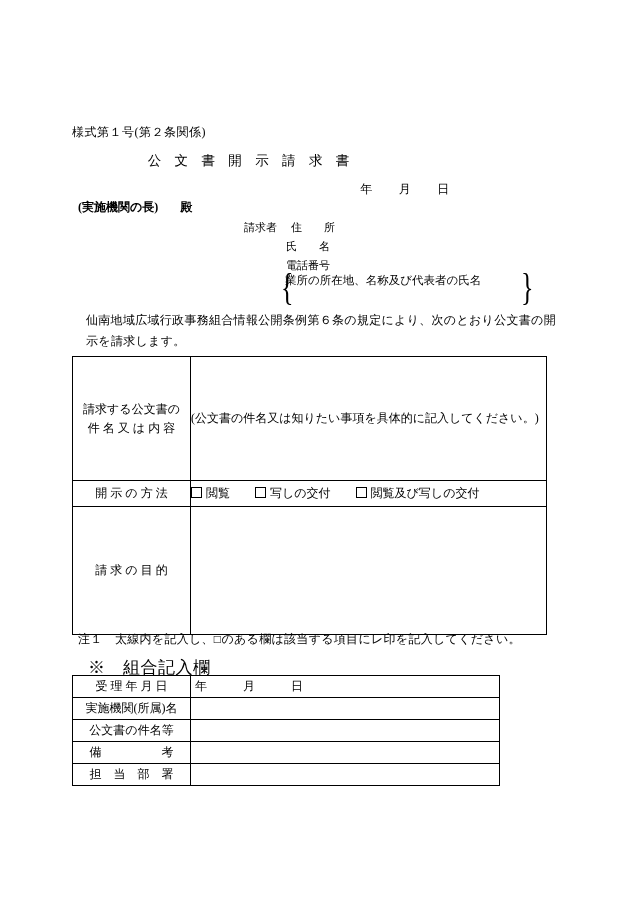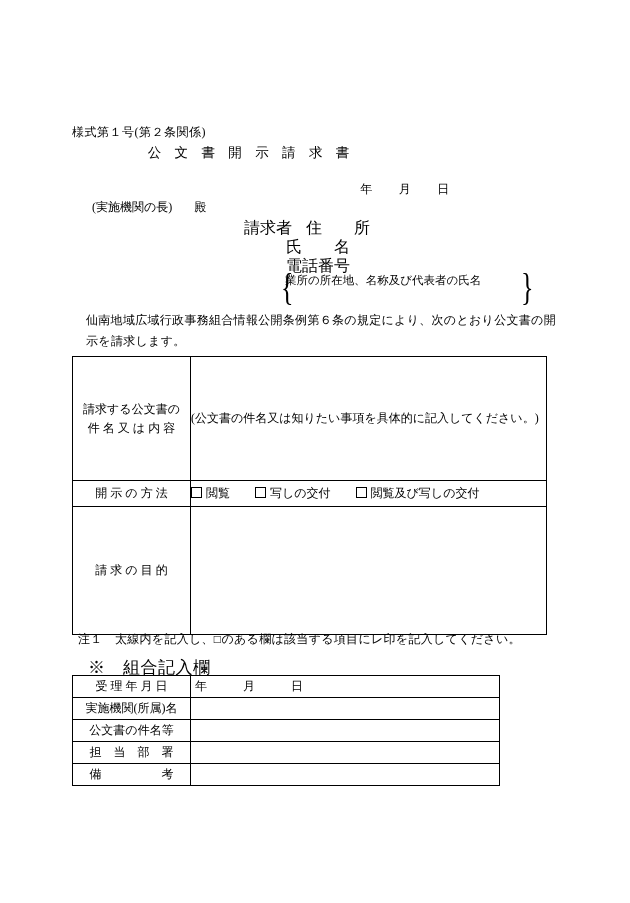--- a/index.html
+++ b/index.html
@@ -25,49 +25,50 @@
   }
   .abs { position: absolute; }
 
   .form-no {
     left: 72px; top: 76px;
     font-size: 12px;
     letter-spacing: 0.5px;
     white-space: nowrap;
   }
   .doc-title {
-    left: 0; top: 96px;
+    left: 0; top: 104px;
     width: 502px;
     text-align: center;
     font-size: 13.5px;
     letter-spacing: 5px;
     white-space: nowrap;
   }
   .date-line {
     left: 0; top: 133px;
     width: 630px;
     font-size: 12px;
     text-align: center;
     padding-left: 180px;
     box-sizing: border-box;
     letter-spacing: 0.5px;
     white-space: nowrap;
   }
   .date-line .sp { display: inline-block; width: 26px; }
 
   .addressee {
-    left: 92px; top: 151px;
-    font-size: 12px;
-    white-space: nowrap;
+    left: 78px; top: 151px;
+    font-size: 12px;
+    white-space: nowrap;
+    font-weight: bold;
   }
   .addressee .gap { display: inline-block; width: 22px; }
 
   .req-block {
     left: 244px; top: 170px;
-    font-size: 16px;
+    font-size: 11px;
     line-height: 19px;
     white-space: nowrap;
   }
   .req-row { height: 19px; }
   .req-kanji-sp { display: inline-block; width: 14px; }
 
   .note-brace {
     left: 285px; top: 224px;
     font-size: 11.5px;
     line-height: 16px;
@@ -252,23 +253,23 @@
     </tr>
     <tr>
       <td class="sub-lbl">実施機関(所属)名</td>
       <td class="sub-val"></td>
     </tr>
     <tr>
       <td class="sub-lbl">公文書の件名等</td>
       <td class="sub-val"></td>
     </tr>
     <tr>
+      <td class="sub-lbl">備　　　　　考</td>
+      <td class="sub-val"></td>
+    </tr>
+    <tr>
       <td class="sub-lbl">担　当　部　署</td>
-      <td class="sub-val"></td>
-    </tr>
-    <tr>
-      <td class="sub-lbl">備　　　　　考</td>
       <td class="sub-val"></td>
     </tr>
   </tbody>
     </table>
 
 </div>
 
 </body></html>

